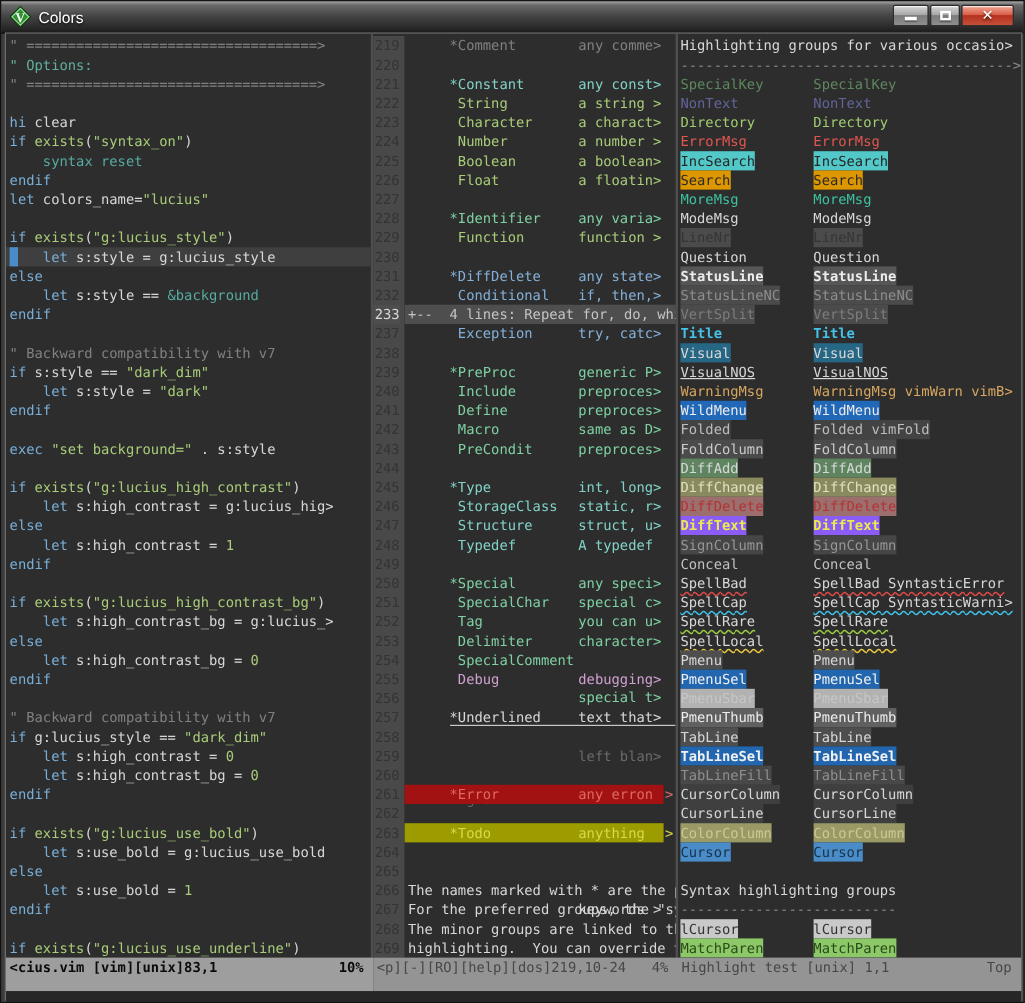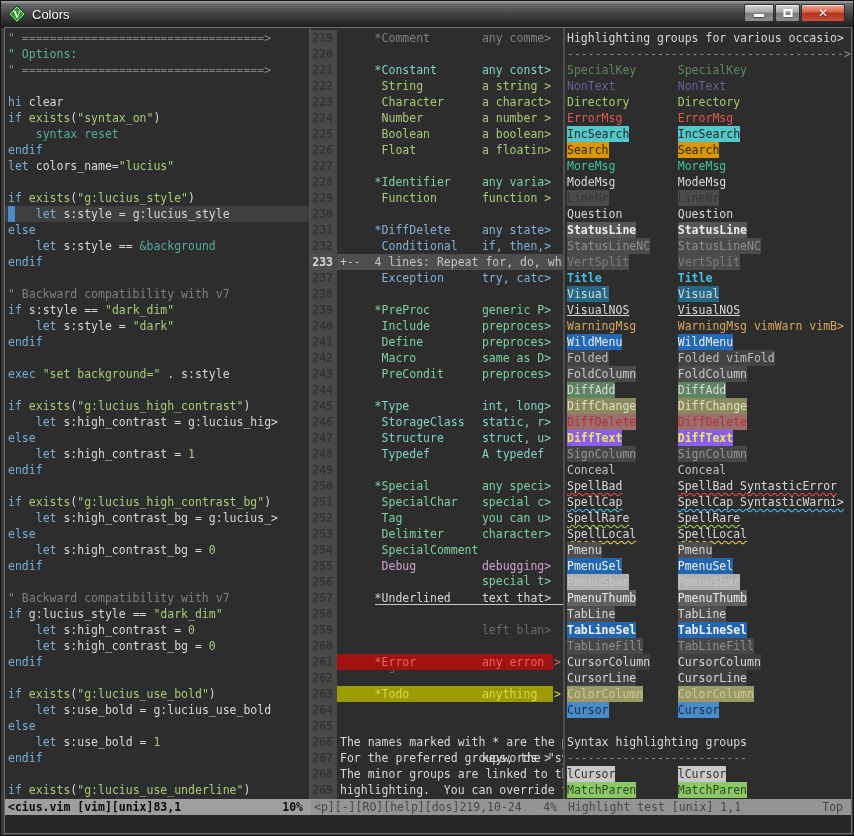--- a/index.html
+++ b/index.html
@@ -30,21 +30,21 @@
   .pane{position:relative;overflow:hidden;font-size:11.5px;line-height:16px;padding-top:2px;}
   .pane-left{width:304px;}
   .vsplit{width:2px;background:#4e4e4e;flex:none;}
   .pane-mid{width:252px;display:flex;padding-top:2px;}
   .pane-right{width:286px;}
   
   .lrow{height:16px;white-space:pre;padding-left:3px;position:relative;}
   .lrow.cursorline{background:#3f3f3f;}
   .cursorblock{position:absolute;left:3px;top:0;width:7px;height:16px;background:#4a8cc8;}
   .numcol{width:26px;flex:none;background:#494949;color:#343434;text-align:right;
-    padding-right:4px;font-size:11.5px;line-height:16px;font-weight:bold;}
+    padding-right:4px;font-size:11.5px;line-height:16px;}
   .numcol div{height:16px;}
   .numcol .numhi{color:#d7d7d7;background:#4e4e4e;}
   .midtext{position:relative;flex:1;overflow:hidden;font-size:11.5px;line-height:16px;}
   .mrow{height:16px;position:relative;white-space:pre;}
   .mrow .abs{position:absolute;top:0;white-space:pre;}
   .band{position:absolute;top:0;bottom:0;left:0;}
   .uline-bar{position:absolute;top:0;bottom:1px;right:0;border-bottom:1px solid #c8c8c8;}
   .rrow{height:16px;position:relative;white-space:pre;}
   .rrow .abs{position:absolute;top:0;white-space:pre;}
   
@@ -91,21 +91,21 @@
   .s-tablinesel{color:#f0f0f0;background:#2166ae;font-weight:bold}
   .s-tablinefill{color:#8e8e8e;background:#484848}
   .s-cursorcolumn{color:#d7d7d7;background:#3f3f3f}
   .s-cursorline{color:#d7d7d7;background:#3f3f3f}
   .s-colorcolumn{color:#caca90;background:#9a9a66}
   .s-cursor{color:#16324a;background:#4a8cc8}
   .s-lcursor{color:#333;background:#c9c9c9}
   .s-matchparen{color:#2b4a1a;background:#8cc868}
   .s-plain{color:#d7d7d7}.s-dash{color:#8a8a8a}
   
-  .statusrow{display:flex;height:16px;font-size:11.5px;line-height:16px;flex:none;}
+  .statusrow{display:flex;height:28px;font-size:11.5px;line-height:16px;flex:none;}
   .sseg{white-space:pre;overflow:hidden;display:flex;justify-content:space-between;}
   .sseg.active{background:#9e9e9e;color:#0b0b0b;font-weight:bold;}
   .sseg.inactive{background:#949494;color:#474747;}
   .sseg .lf{padding-left:3px}.sseg .rt{padding-right:8px}
   .seg1{width:306px}.seg2{width:254px}.seg3{width:286px}
   .cmdline{height:18px;background:#262626;flex:none;}
 </style>
 </head>
 <body>
 

